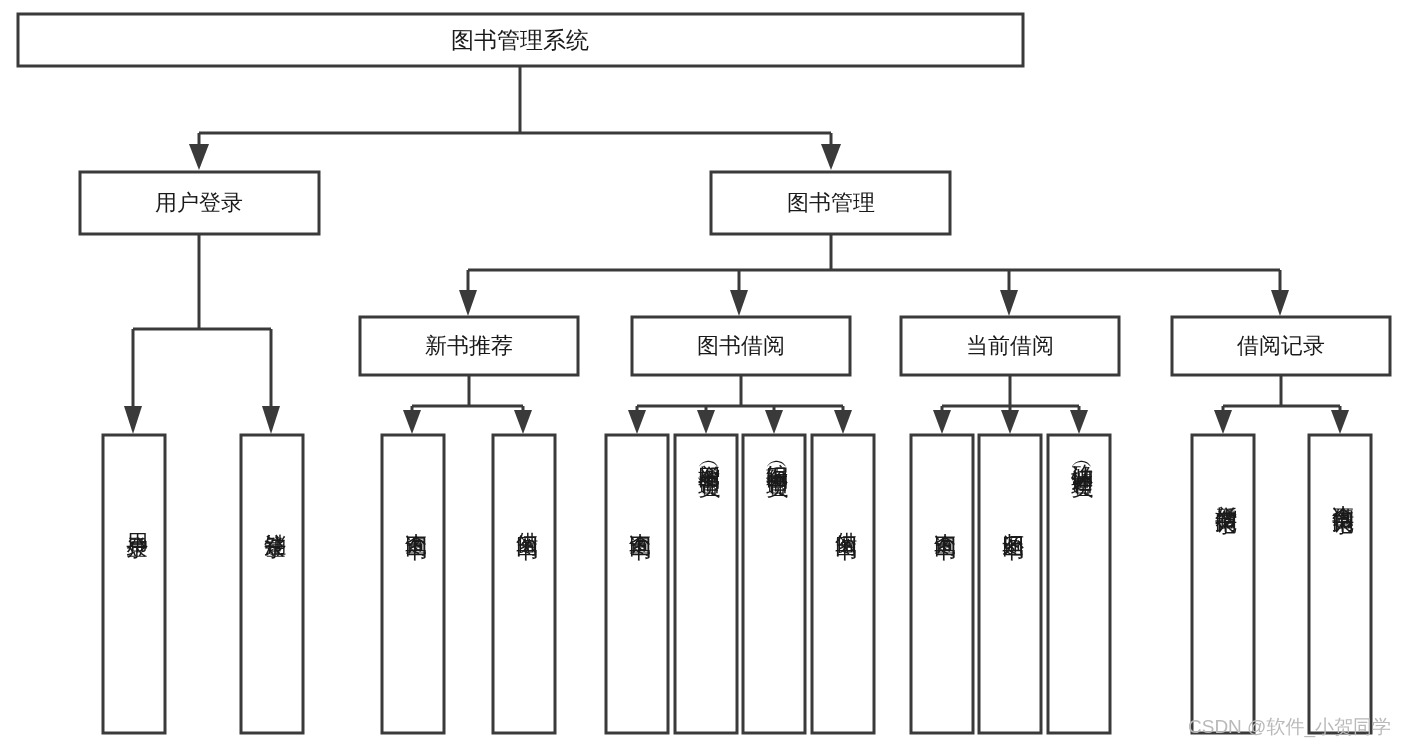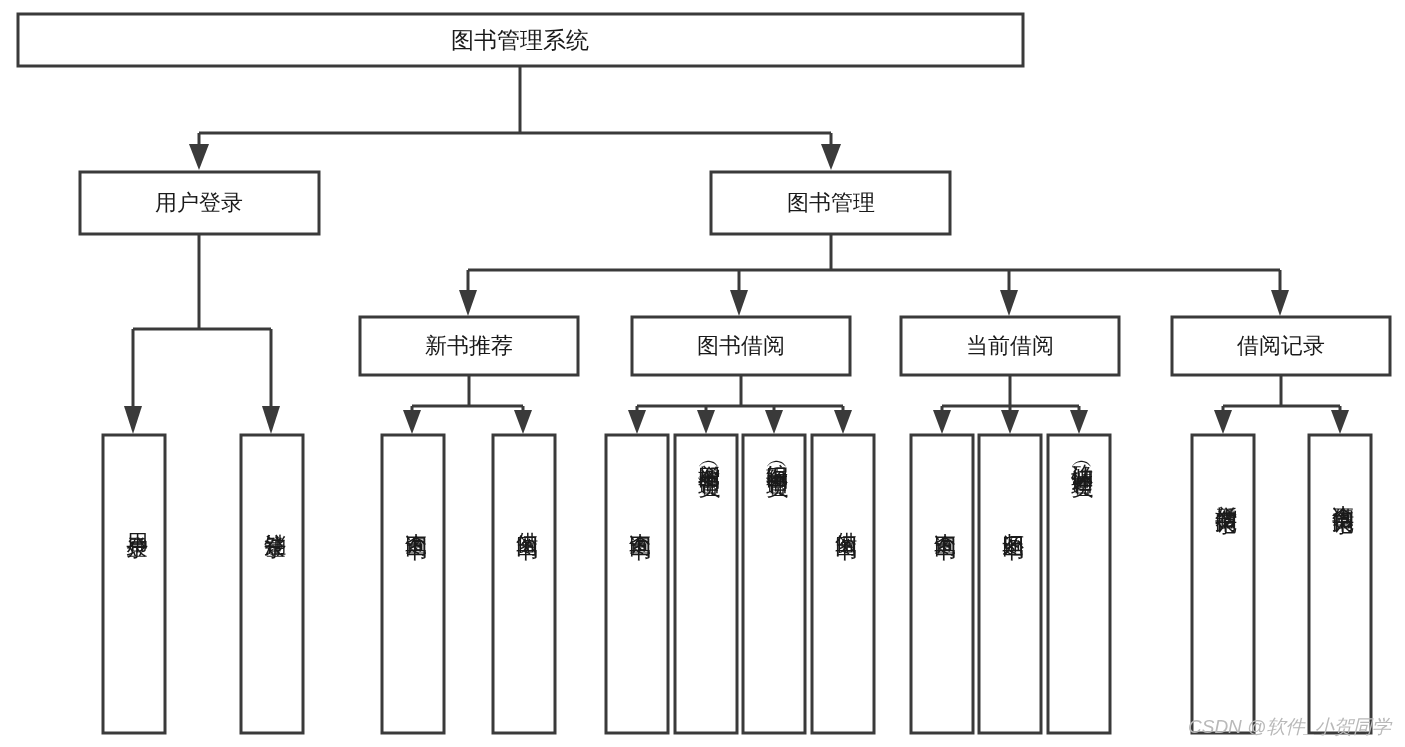--- a/index.html
+++ b/index.html
@@ -69,21 +69,20 @@
     pointer-events: none;
   }
   .watermark {
     position: absolute;
     font-family: "Liberation Sans", "DejaVu Sans", sans-serif;
     font-size: 19px;
     color: #b9b9b9;
     white-space: nowrap;
     left: 1188px;
     top: 714px;
-    font-style: italic;
   }
 </style>
 </head>
 <body>
 
 <div id="diagram-root">
 
   <svg class="diagram-canvas" viewBox="0 0 1405 747">
 
     <g>

